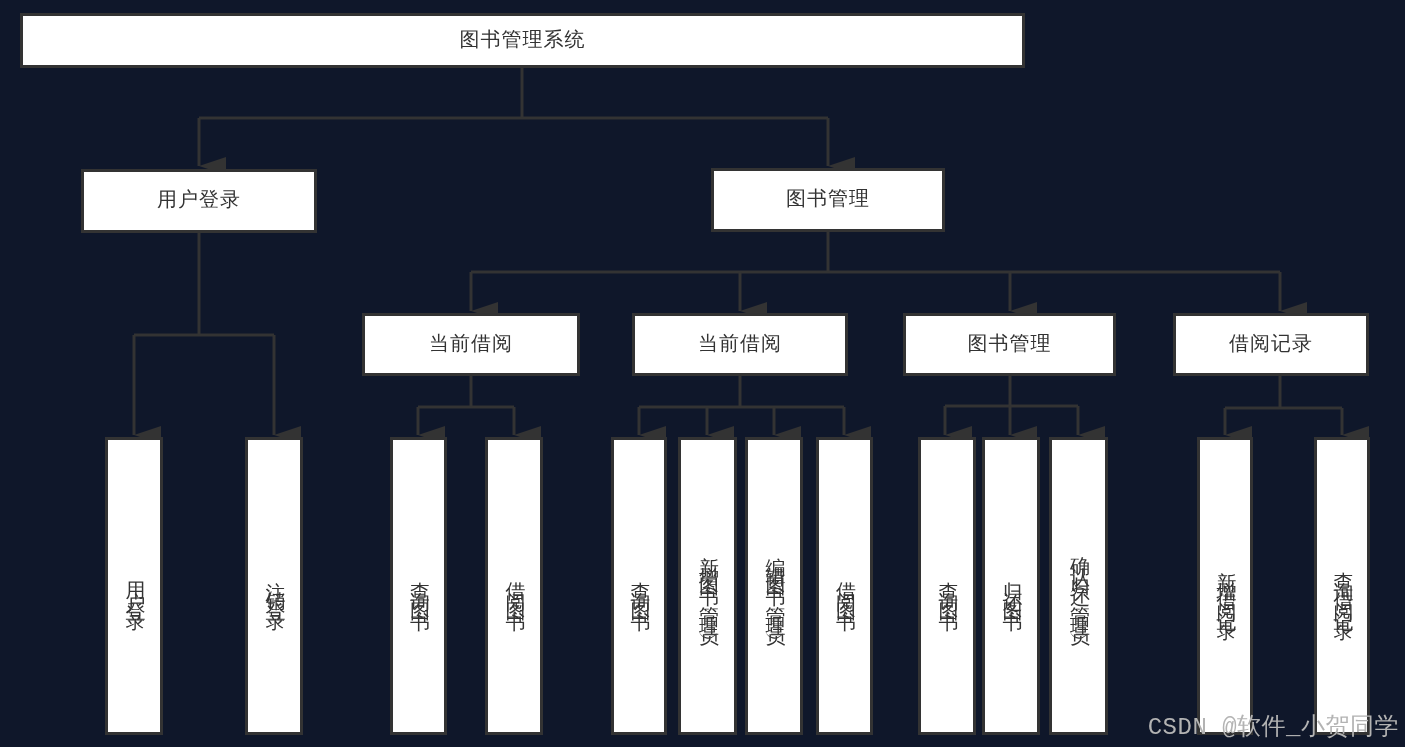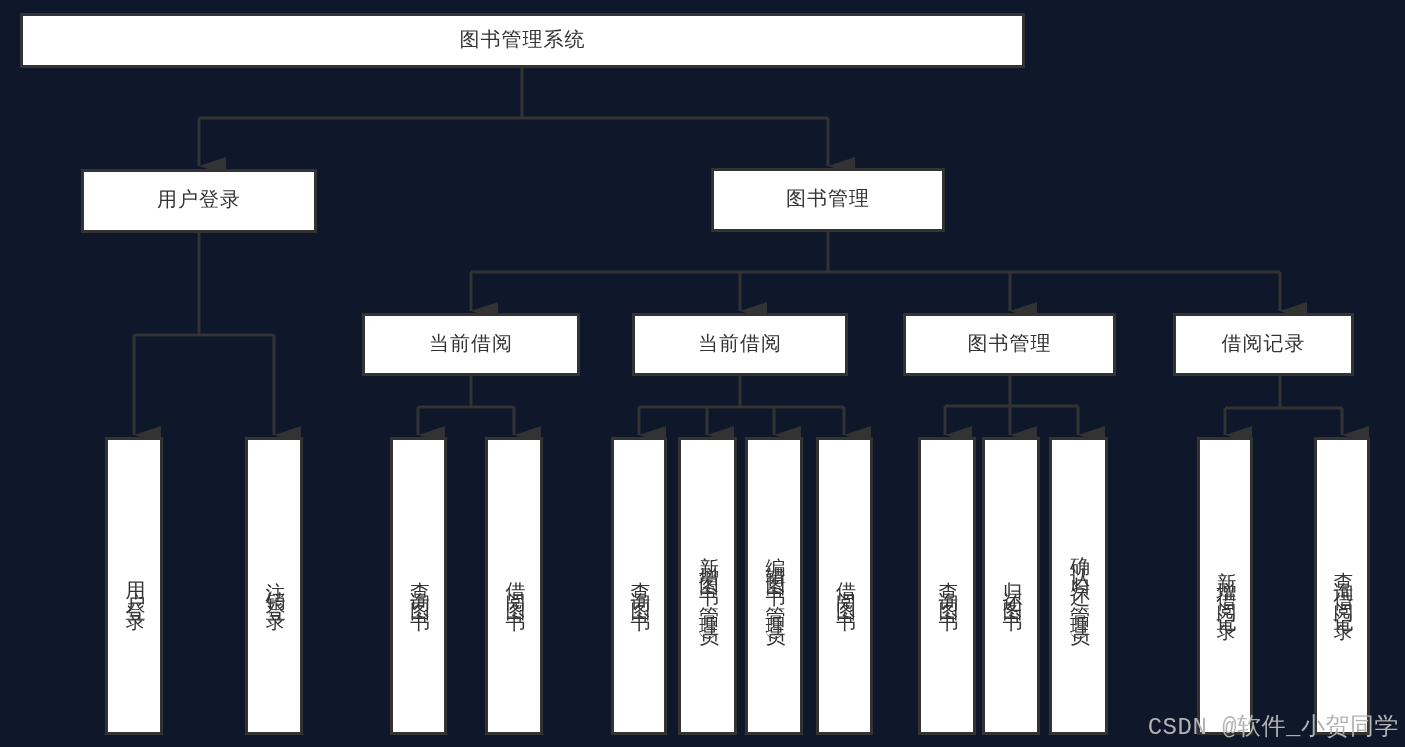--- a/index.html
+++ b/index.html
@@ -89,21 +89,21 @@
   </svg>
 
   <div class="box hbox" style="left:20px;top:13px;width:1005px;height:55px;">图书管理系统</div>
 
   <div class="box hbox" style="left:81px;top:169px;width:236px;height:64px;">用户登录</div>
   <div class="box hbox" style="left:711px;top:168px;width:234px;height:64px;">图书管理</div>
 
   <div class="box hbox" style="left:362px;top:313px;width:218px;height:63px;">当前借阅</div>
   <div class="box hbox" style="left:632px;top:313px;width:216px;height:63px;">当前借阅</div>
   <div class="box hbox" style="left:903px;top:313px;width:213px;height:63px;">图书管理</div>
-  <div class="box hbox" style="left:1173px;top:313px;width:181px;height:63px;">借阅记录</div>
+  <div class="box hbox" style="left:1173px;top:313px;width:196px;height:63px;">借阅记录</div>
 
   <div class="box vbox" style="left:105px;top:437px;width:58px;height:298px;">用户登录</div>
   <div class="box vbox" style="left:245px;top:437px;width:58px;height:298px;">注销登录</div>
 
   <div class="box vbox" style="left:390px;top:437px;width:57px;height:298px;">查询图书</div>
   <div class="box vbox" style="left:485px;top:437px;width:58px;height:298px;">借阅图书</div>
 
   <div class="box vbox" style="left:611px;top:437px;width:56px;height:298px;">查询图书</div>
   <div class="box vbox" style="left:678px;top:437px;width:59px;height:298px;">新增图书（管理员）</div>
   <div class="box vbox" style="left:745px;top:437px;width:58px;height:298px;">编辑图书（管理员）</div>

